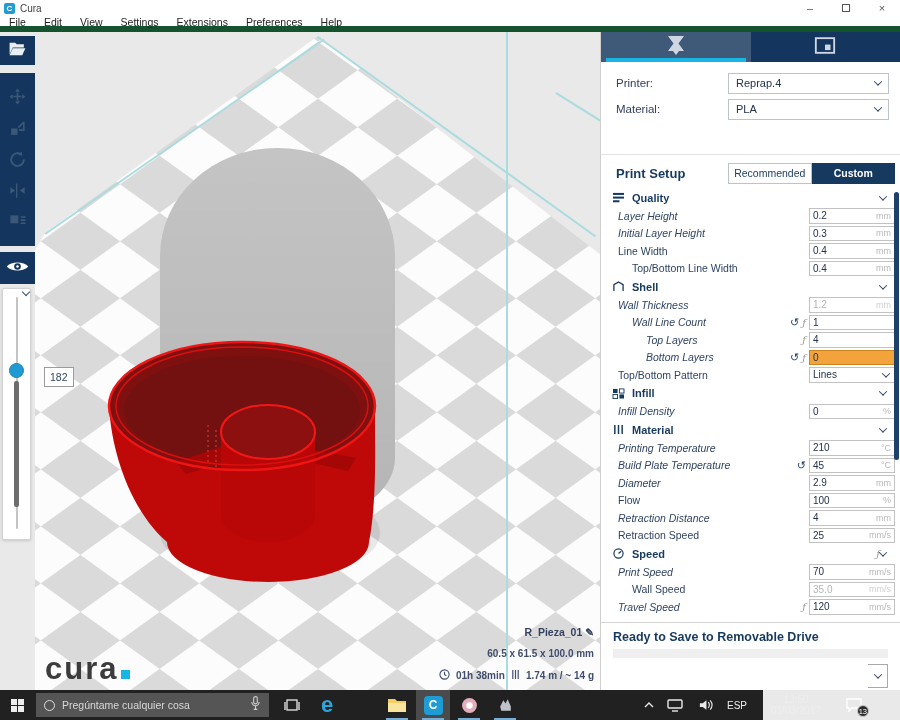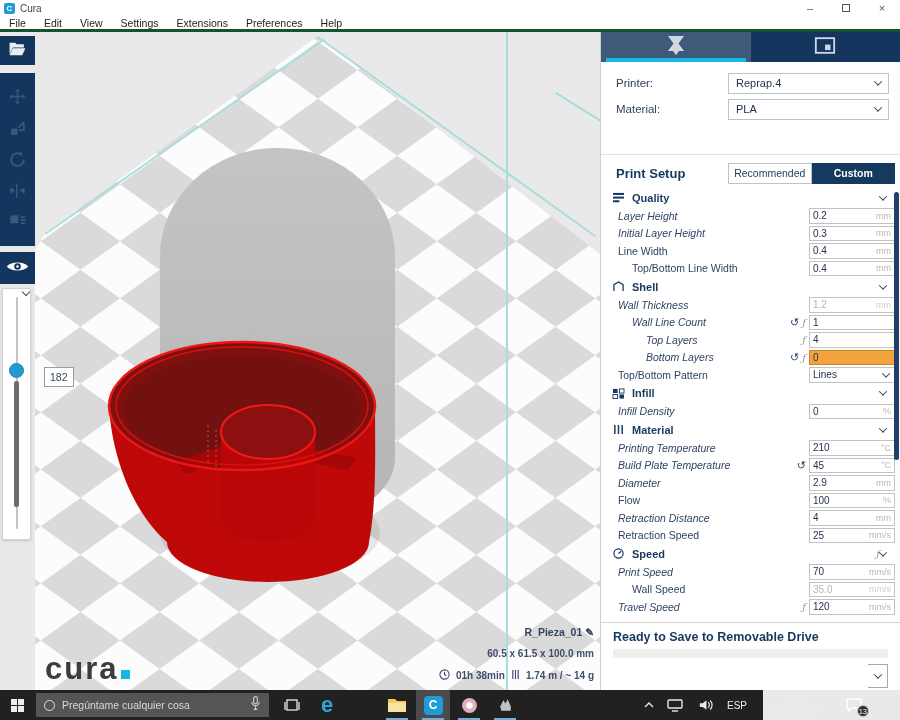--- a/index.html
+++ b/index.html
@@ -8,21 +8,21 @@
 
   
   .titlebar{position:absolute;top:0;left:0;right:0;height:16px;background:#fff;display:flex;align-items:center;padding-left:4px;z-index:40}
   .appicon{width:11px;height:11px;background:#1f9cd4;border-radius:2px;color:#fff;font-size:8px;font-weight:bold;display:flex;align-items:center;justify-content:center}
   .wtitle{font-size:10px;color:#444;margin-left:5px}
   .wctrl{margin-left:auto;display:flex;height:16px}
   .wbtn{width:36px;height:16px;display:flex;align-items:center;justify-content:center;color:#555;font-size:11px;line-height:10px}
   .maxbox{width:8px;height:8px;border:1px solid #555}
 
   
-  .menubar{position:absolute;top:16px;left:0;right:0;height:16px;background:#fff;display:flex;align-items:center;z-index:40;border-bottom:3px solid #14532d}
+  .menubar{position:absolute;top:16px;left:0;right:0;height:16px;background:#fff;display:flex;align-items:flex-start;z-index:40;border-bottom:6px solid #14532d}
   .mitem{font-size:10.5px;color:#222;padding:0 9px}
 
   
   .btn-open{position:absolute;left:0;top:36px;width:35px;height:29px;background:#14365e;display:flex;align-items:center;justify-content:center;z-index:30}
   .toolcol{position:absolute;left:0;top:73px;width:35px;height:173px;background:#14365e;display:flex;flex-direction:column;align-items:center;justify-content:space-around;padding:8px 0;z-index:30}
   .tool{opacity:.17;width:19px;height:19px;display:flex}
   .btn-view{position:absolute;left:0;top:252px;width:35px;height:32px;background:#14365e;display:flex;align-items:center;justify-content:center;z-index:30}
   .viewchev{position:absolute;left:23px;top:289px;width:6px;height:6px;border-right:1.5px solid #33506e;border-bottom:1.5px solid #33506e;transform:rotate(45deg);z-index:33}
   .sliderpanel{position:absolute;left:2px;top:288px;width:29px;height:252px;background:#fff;border:1px solid #d2d2d2;border-radius:2px;box-shadow:0 1px 3px rgba(0,0,0,.15);z-index:31}
   .strack{position:absolute;left:13px;top:8px;width:2px;height:232px;background:#c4c4c4;border-radius:1px}

